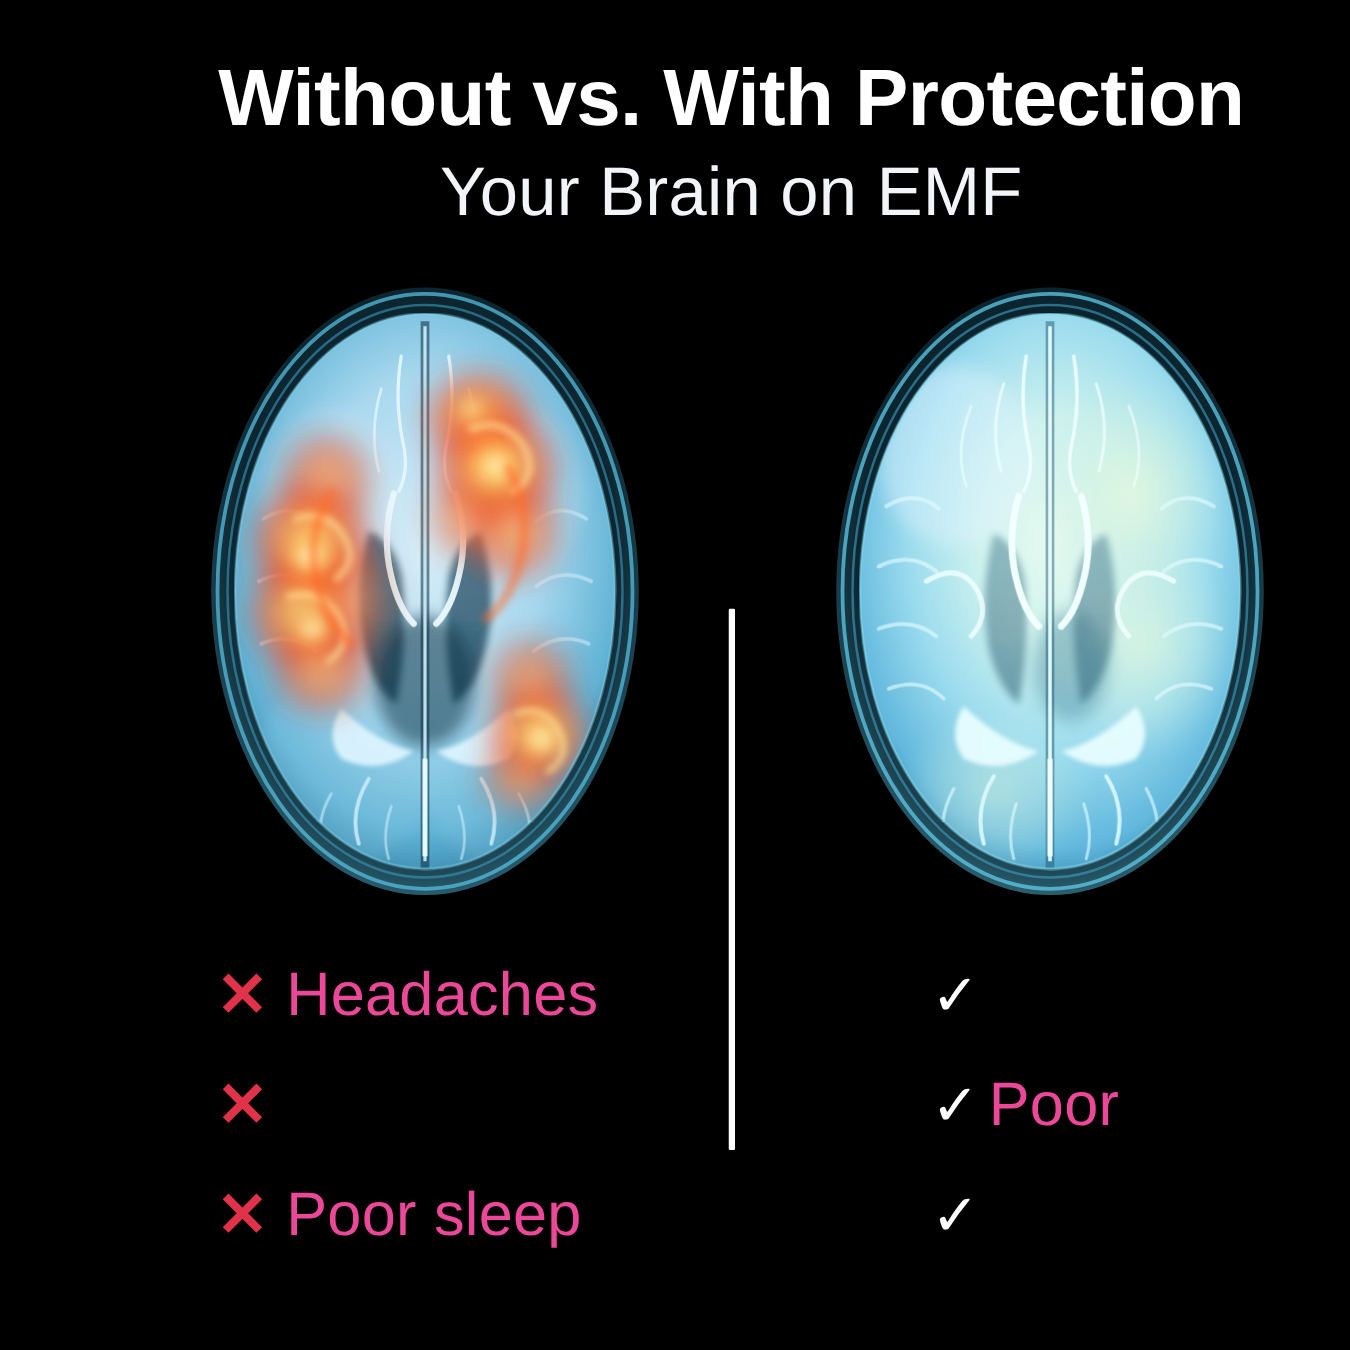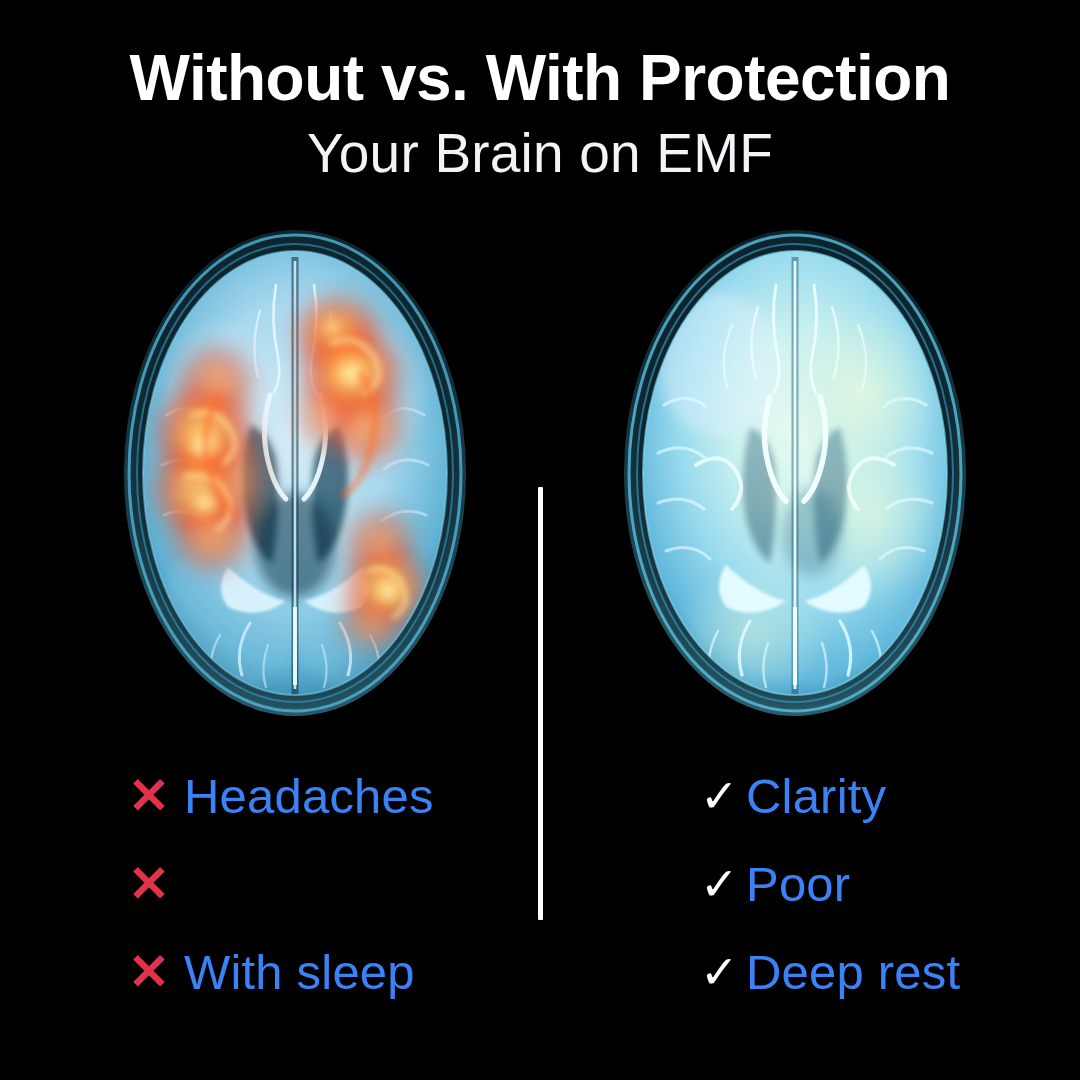--- a/index.html
+++ b/index.html
@@ -12,20 +12,21 @@
     font-family: "Liberation Sans", sans-serif;
     -webkit-font-smoothing: antialiased;
   }
 
   #poster {
     position: relative;
     width: 1016px;
     height: 1080px;
     background: #000000;
     overflow: hidden;
+    margin-left: 45px;
   }
 
   
   .header {
     position: absolute;
     left: 0;
     top: 0;
     width: 1080px;
     text-align: center;
   }
@@ -116,21 +117,21 @@
     width: 46px;
     font-size: 46px;
     font-weight: 300;
     color: #ffffff;
   }
   .item-label {
     font-family: "Liberation Sans", sans-serif;
     font-size: 49px;
     font-weight: 300;
     letter-spacing: 0.2px;
-    color: #3b82f6;
+    color: #ec4899;
     white-space: nowrap;
   }
 </style>
 </head>
 <body>
 
 <div id="poster">
 
   <div class="header">
     <h1 class="title">Without vs. With Protection</h1>
@@ -419,33 +420,31 @@
     <div class="col bad">
       <div class="row">
         <span class="mark x">✕</span>
         <span class="item-label">Headaches</span>
       </div>
       <div class="row">
         <span class="mark x">✕</span>
       </div>
       <div class="row">
         <span class="mark x">✕</span>
-        <span class="item-label">With sleep</span>
+        <span class="item-label">Poor sleep</span>
       </div>
     </div>
 
     <div class="col good">
       <div class="row">
         <span class="mark check">✓</span>
-        <span class="item-label">Clarity</span>
       </div>
       <div class="row">
         <span class="mark check">✓</span>
         <span class="item-label">Poor</span>
       </div>
       <div class="row">
         <span class="mark check">✓</span>
-        <span class="item-label">Deep rest</span>
       </div>
     </div>
 
   </div>
 </div>
 
 </body></html>

